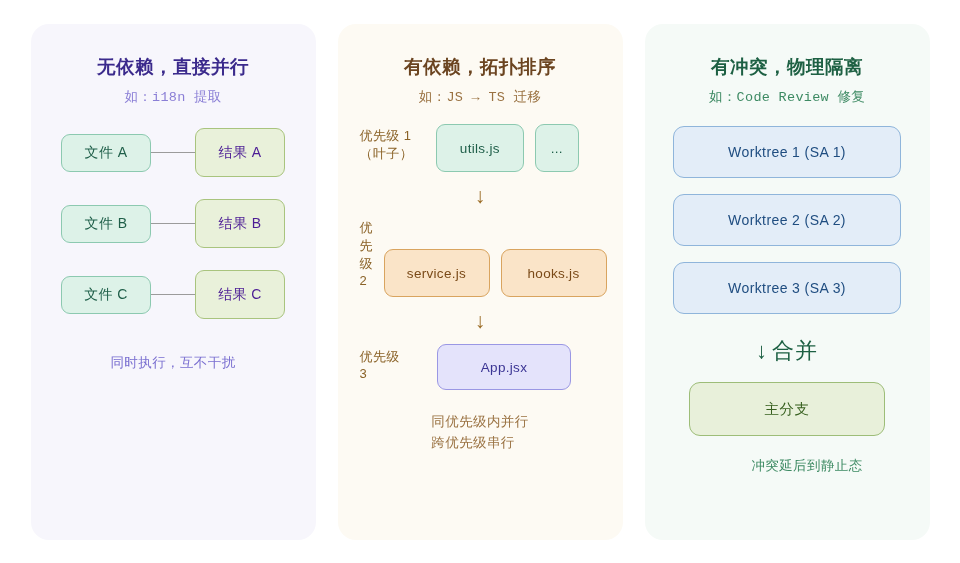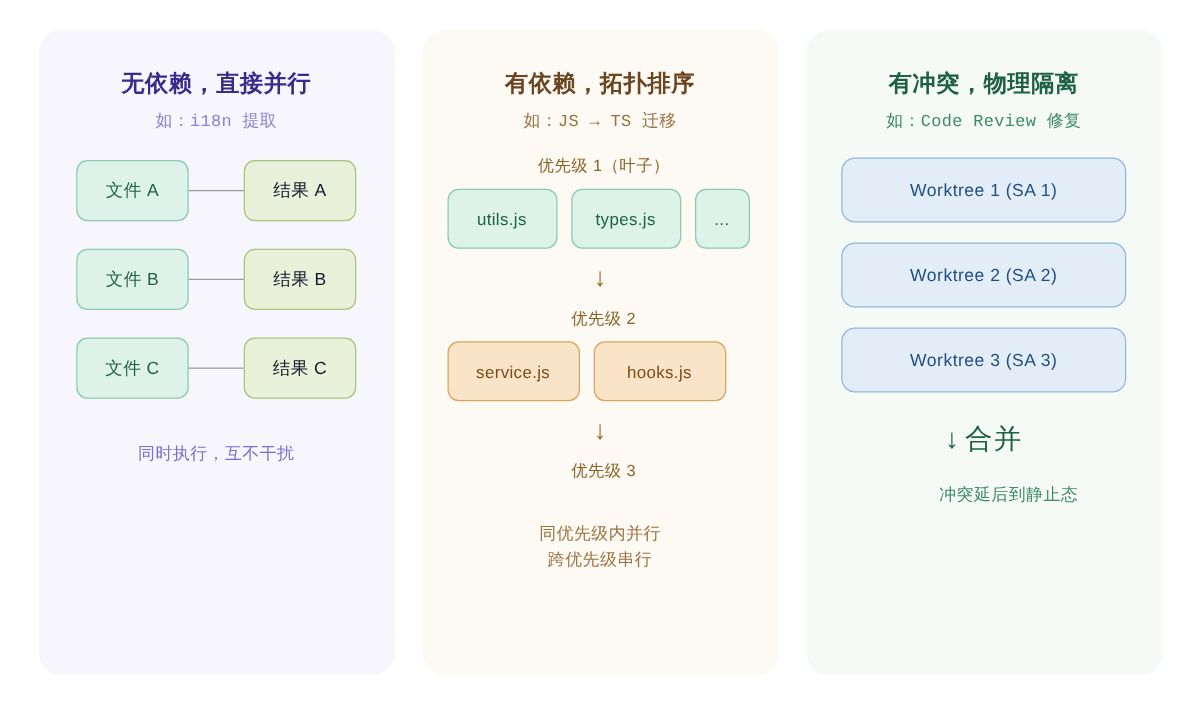--- a/index.html
+++ b/index.html
@@ -81,53 +81,53 @@
     box-sizing: border-box;
     display: flex;
     align-items: center;
     justify-content: center;
     border-radius: 9px;
     font-size: 14px;
     letter-spacing: 0.4px;
   }
   .box-file {
     width: 90px;
-    height: 49px;
+    height: 38px;
     background: #ddf2e8;
     border: 1px solid #8cc9b0;
     color: #1f5f49;
   }
   .box-result {
     width: 90px;
     height: 49px;
     background: #e9f1da;
     border: 1px solid #a9c47e;
-    color: #0f172a;
+    color: #4c1d95;
   }
   .connector {
     width: 44px;
     height: 1px;
     background: #9b9b9b;
   }
   .panel-note {
     font-size: 13.5px;
-    text-align: center;
+    text-align: left;
     line-height: 1.55;
     letter-spacing: 0.4px;
   }
   .note-a { color: #7a6fd0; margin-top: 34px; }
   .note-b { color: #9a7242; margin-top: 22px; }
   .note-c { color: #3d8a63; margin-top: 20px; margin-left: 40px; }
 
   
   .pblock {
     width: 100%;
     display: flex;
-    flex-direction: column;
-    align-items: center;
+    flex-direction: row;
+    align-items: flex-end;
   }
   .plabel {
     font-size: 13px;
     color: #8a6227;
     letter-spacing: 0.4px;
     margin: 0 0 9px 6px;
   }
   .pboxes {
     display: flex;
     gap: 11px;
@@ -254,39 +254,41 @@
   </section>
 
   <section class="panel panel-b">
     <h2 class="panel-title title-b">有依赖，拓扑排序</h2>
     <p class="panel-subtitle sub-b">如：JS → TS 迁移</p>
 
     <div class="pblock" style="margin-top:18px;">
       <div class="plabel">优先级 1（叶子）</div>
       <div class="pboxes">
         <div class="chip chip-green w1">utils.js</div>
-        <div class="chip chip-green w1">types.js</div>
         <div class="chip chip-green small">...</div>
       </div>
     </div>
 
     <div class="down-arrow">↓</div>
 
     <div class="pblock">
       <div class="plabel">优先级 2</div>
       <div class="pboxes">
         <div class="chip chip-orange">service.js</div>
         <div class="chip chip-orange">hooks.js</div>
       </div>
     </div>
 
     <div class="down-arrow">↓</div>
 
     <div class="pblock">
       <div class="plabel">优先级 3</div>
+      <div class="pboxes center">
+        <div class="chip chip-purple">App.jsx</div>
+      </div>
     </div>
 
     <div class="panel-note note-b">
       <div>同优先级内并行</div>
       <div>跨优先级串行</div>
     </div>
   </section>
 
   <section class="panel panel-c">
     <h2 class="panel-title title-c">有冲突，物理隔离</h2>
@@ -295,19 +297,20 @@
     <div class="wt-list">
       <div class="wt-box">Worktree 1 (SA 1)</div>
       <div class="wt-box">Worktree 2 (SA 2)</div>
       <div class="wt-box">Worktree 3 (SA 3)</div>
     </div>
 
     <div class="merge-line">
       <span class="m-arrow">↓</span><span>合并</span>
     </div>
 
+    <div class="main-branch">主分支</div>
 
     <div class="panel-note note-c">
       <div>冲突延后到静止态</div>
     </div>
   </section>
 
 </div>
 
 </body></html>

